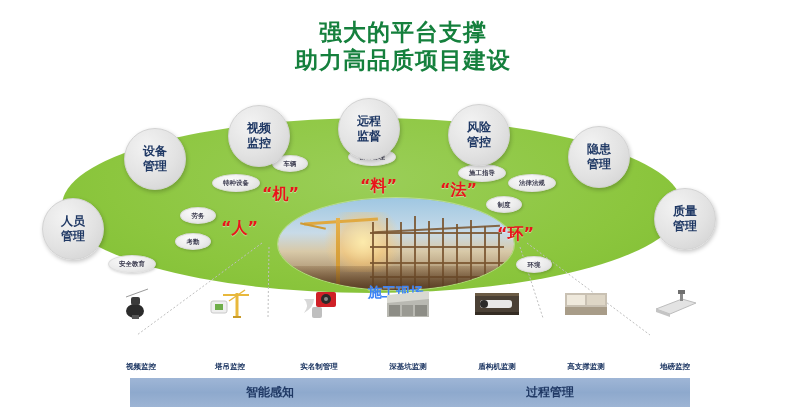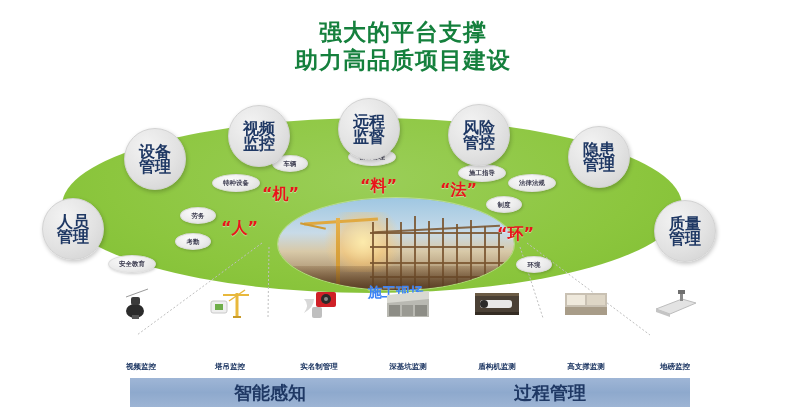--- a/index.html
+++ b/index.html
@@ -81,21 +81,21 @@
   .node {
     position: absolute; z-index: 30;
     width: 62px; height: 62px; border-radius: 50%;
     background: radial-gradient(circle at 36% 30%, #f3f3f3 0%, #e2e2e2 55%, #cfcfcf 100%);
     border: 1px solid #d2d2d2;
     box-shadow: 1px 2px 4px rgba(0,0,0,0.22);
     display: flex; align-items: center; justify-content: center;
     text-align: center;
   }
   .node span {
-    color: #1F3864; font-weight: bold; font-size: 16px; line-height: 15px;
+    color: #1F3864; font-weight: bold; font-size: 12px; line-height: 15px;
     font-family: "DejaVu Sans", sans-serif;
     white-space: pre-line;
   }
 
   
   .pill {
     position: absolute; z-index: 20;
     border-radius: 50%;
     background: radial-gradient(ellipse at 40% 30%, #fbfbfb 0%, #ececec 55%, #d9d9d9 100%);
     border: 1px solid #dcdcdc;
@@ -139,21 +139,21 @@
 
   
   .blue-bar {
     position: absolute; left: 130px; top: 378px;
     width: 560px; height: 29px; z-index: 35;
     background: linear-gradient(to bottom, #9FB6D6 0%, #8EA9CD 50%, #9DB4D4 100%);
     display: flex; align-items: center;
   }
   .bar-seg {
     flex: 1 1 0; text-align: center;
-    color: #1F3864; font-weight: bold; font-size: 18px;
+    color: #1F3864; font-weight: bold; font-size: 12px;
     font-family: "DejaVu Sans", sans-serif;
   }
 </style>
 </head>
 <body>
 
 <div id="stage">
 
   <div class="title-block">
     <div class="title-line">强大的平台支撑</div>
@@ -255,21 +255,21 @@
 监督</span>
       </div>
       <div class="node" style="left: 448px; top: 104px;">
         <span>风险
 管控</span>
       </div>
       <div class="node" style="left: 568px; top: 126px; text-align: right;">
         <span>隐患
 管理</span>
       </div>
-      <div class="node" style="left: 654px; top: 200px;">
+      <div class="node" style="left: 654px; top: 188px;">
         <span>质量
 管理</span>
       </div>
     </div>
 
   <div class="icon-row" id="icon-row">
       <div class="icon-cell">
         <div class="icon-art"><svg viewBox="0 0 46 34" width="46" height="34">
             <line x1="30" y1="2" x2="8" y2="10" stroke="#9a9a9a" stroke-width="1"></line>
             <ellipse cx="17" cy="24" rx="9" ry="7" fill="#2b2b2b"></ellipse>

